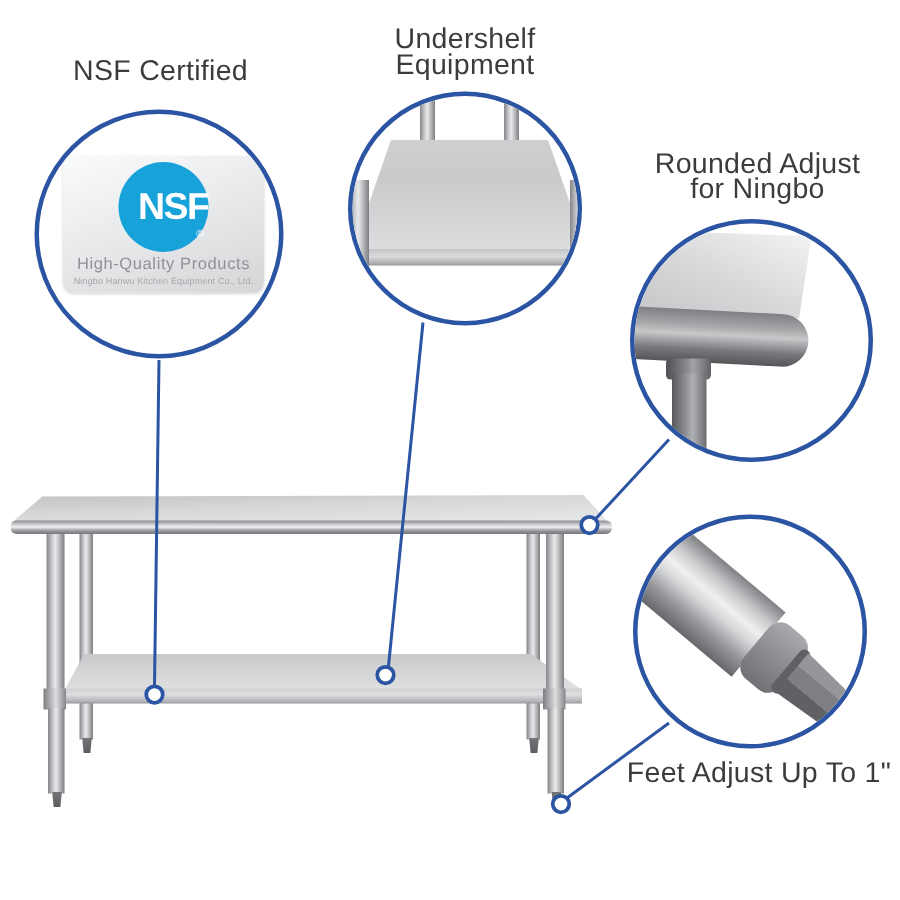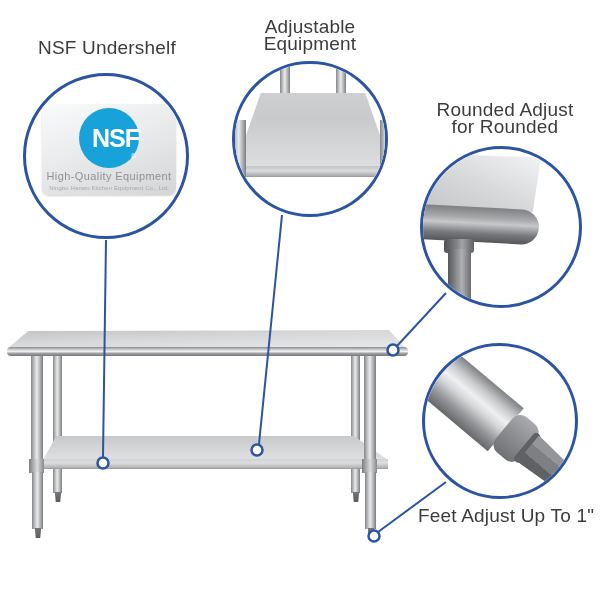--- a/index.html
+++ b/index.html
@@ -130,48 +130,48 @@
     <line x1="106" y1="240" x2="103" y2="457" stroke="#2b54a3" stroke-width="2"></line>
     <circle cx="103" cy="463" r="5.5" fill="#fff" stroke="#2b54a3" stroke-width="2.5"></circle>
     <line x1="282" y1="215" x2="259" y2="444" stroke="#2b54a3" stroke-width="2"></line>
     <circle cx="257" cy="450" r="5.5" fill="#fff" stroke="#2b54a3" stroke-width="2.5"></circle>
     <line x1="446" y1="293" x2="397" y2="346" stroke="#2b54a3" stroke-width="2"></line>
     <circle cx="393" cy="350" r="5.5" fill="#fff" stroke="#2b54a3" stroke-width="2.5"></circle>
     <line x1="446" y1="482" x2="378" y2="532" stroke="#2b54a3" stroke-width="2"></line>
     <circle cx="374" cy="536" r="5.5" fill="#fff" stroke="#2b54a3" stroke-width="2.5"></circle>
   </svg>
 
-  <div class="callout-label lbl-nsf">NSF Undershelf</div>
+  <div class="callout-label lbl-nsf">NSF Certified</div>
   <div class="bigcircle circ-nsf">
     <div class="placard">
       <div class="nsf-dot">
         <span class="nsf-word">NSF</span>
         <span class="nsf-reg">®</span>
       </div>
-      <div class="placard-tagline">High-Quality Equipment</div>
+      <div class="placard-tagline">High-Quality Products</div>
       <div class="placard-subline">Ningbo Hanwu Kitchen Equipment Co., Ltd.</div>
     </div>
   </div>
 
   <div class="callout-label lbl-undershelf">
-    <div>Adjustable</div>
+    <div>Undershelf</div>
     <div>Equipment</div>
   </div>
   <div class="bigcircle circ-undershelf">
     <div class="us-backleg leg-v" style="left:45px;"></div>
     <div class="us-backleg leg-v" style="left:101px;"></div>
     <div class="us-shelf-top"></div>
     <div class="us-shelf-band"></div>
     <div class="us-frontleg leg-v" style="left:-3px;"></div>
     <div class="us-frontleg leg-v" style="left:145px;"></div>
   </div>
 
   <div class="callout-label lbl-edges">
     <div>Rounded Adjust</div>
-    <div>for Rounded</div>
+    <div>for Ningbo</div>
   </div>
   <div class="bigcircle circ-edges">
     <div class="re-surface"></div>
     <div class="re-band"></div>
     <div class="re-leg-collar"></div>
     <div class="re-leg"></div>
   </div>
 
   <div class="bigcircle circ-feet">
     <div class="foot-rot">

